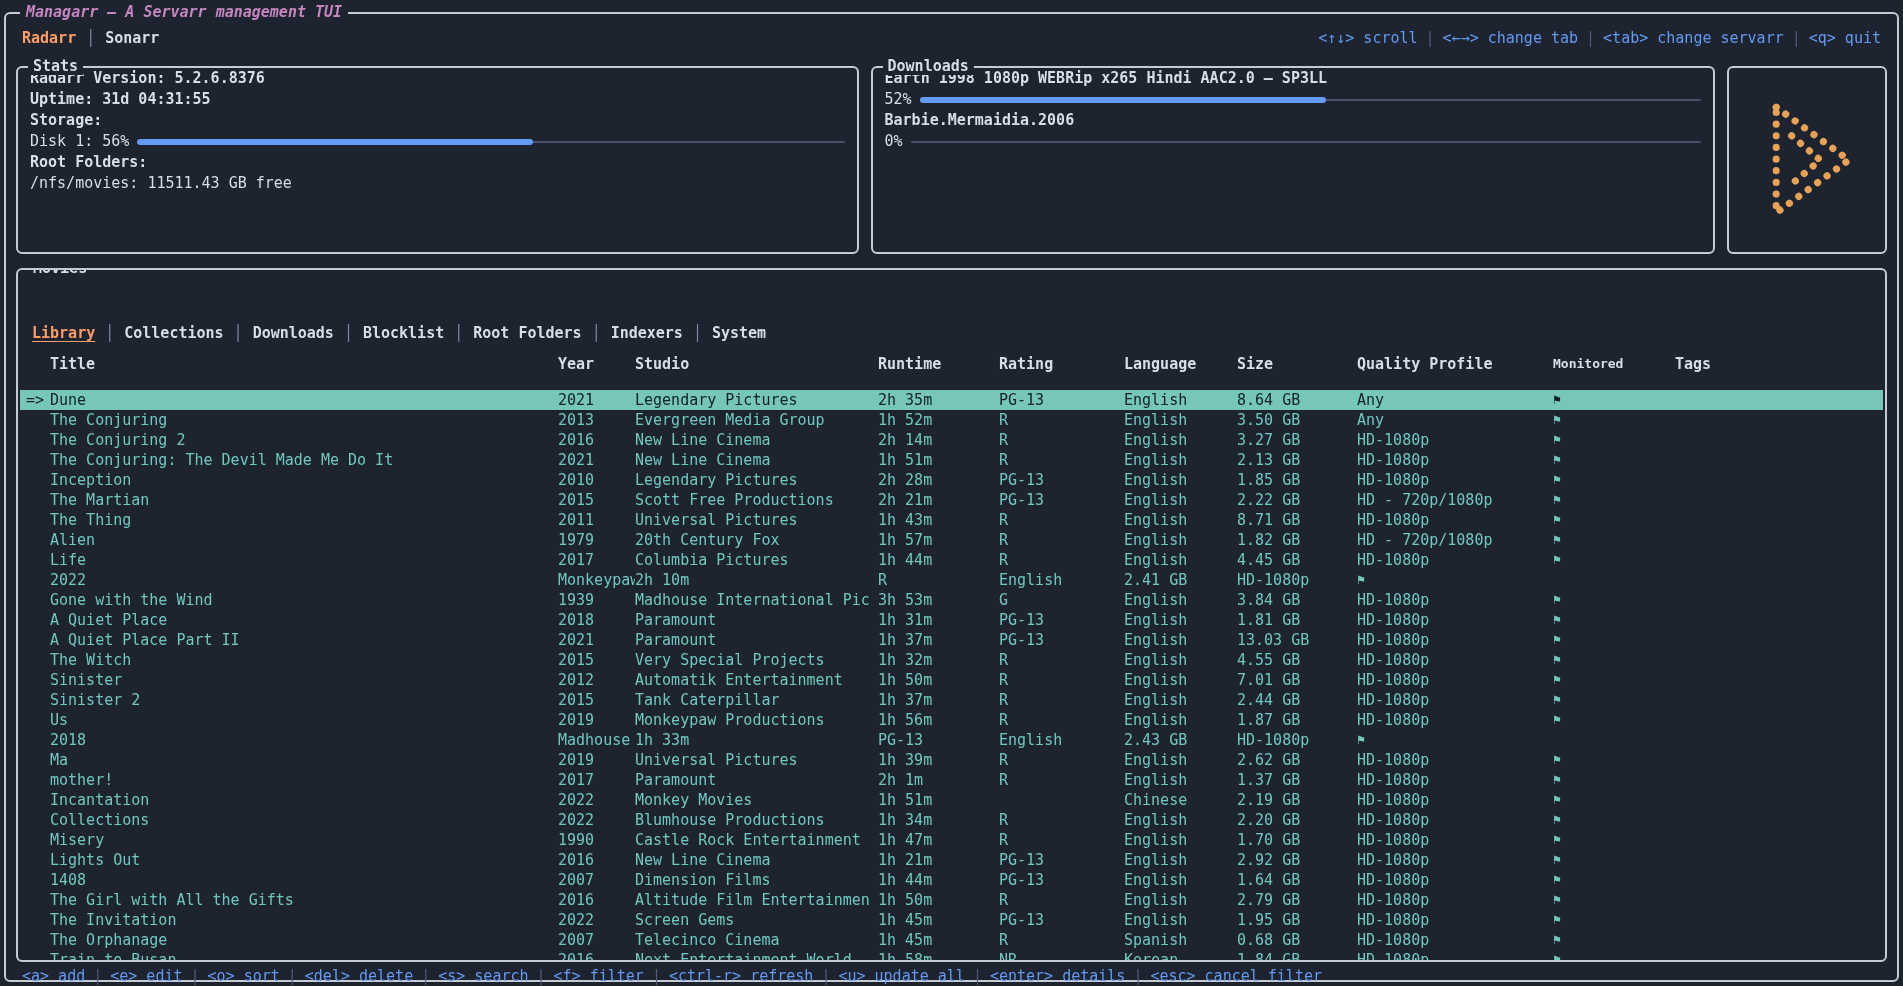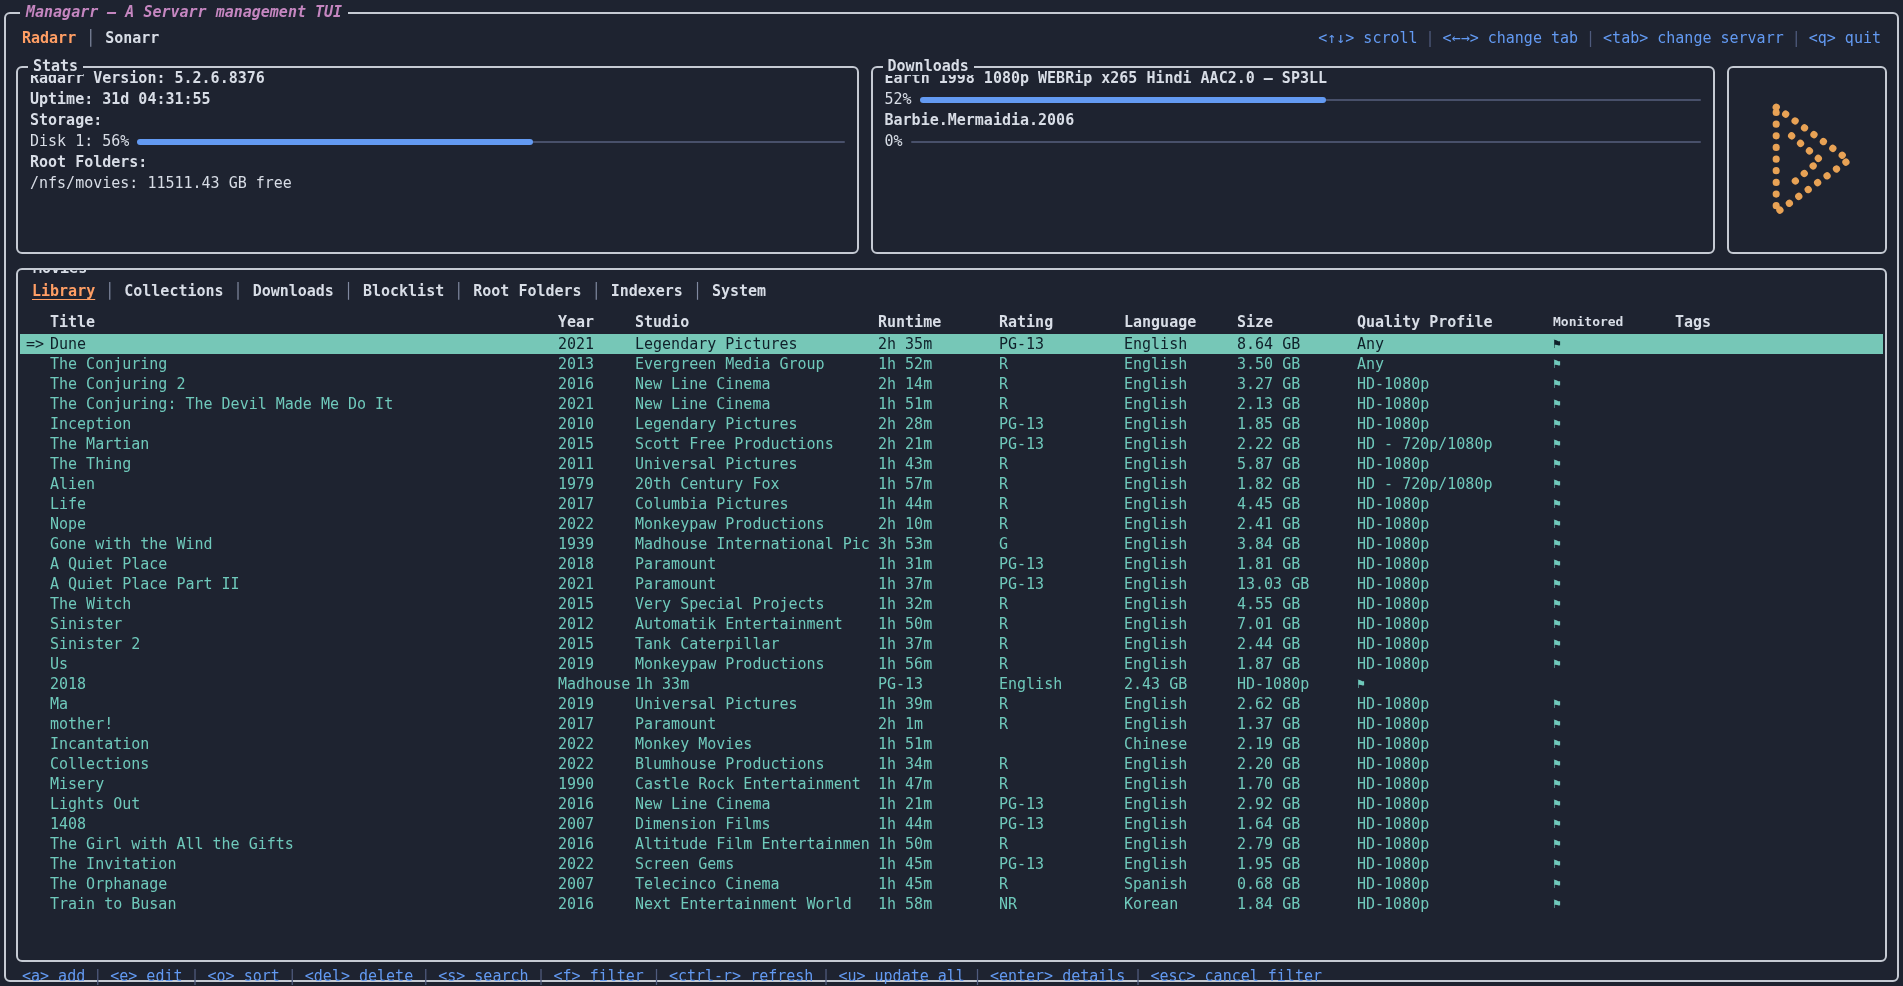--- a/index.html
+++ b/index.html
@@ -63,32 +63,32 @@
   .logo-panel{width:160px; display:flex; align-items:center; justify-content:center;}
   .pbody{padding:0 12px 0;}
   .line{height:21px; line-height:21px; white-space:nowrap; overflow:hidden;}
   .bold{font-weight:bold;}
   .gauge-row{display:flex; align-items:center; height:21px;}
   .gauge{flex:1; position:relative; height:12px; margin-left:8px;}
   .gauge::before{content:""; position:absolute; top:5px; left:0; right:0; height:2px; background:var(--track); border-radius:1px;}
   .gauge .fill{position:absolute; top:3px; left:0; height:6px; background:var(--blue); border-radius:3px;}
 
   .movies{flex:1; margin:14px 10px 0; display:flex; flex-direction:column; overflow:hidden;}
-  .tabs{display:flex; align-items:center; padding:10px 14px 2px; font-weight:bold; height:34px;}
+  .tabs{display:flex; align-items:center; padding:10px 14px 2px; font-weight:bold; height:34px;margin-top:42px;}
   .mtab{color:var(--fg);}
   .mtab.active{color:var(--orange); text-decoration:underline; text-underline-offset:3px;}
 
   .table{padding:8px 2px 0; display:flex; flex-direction:column; overflow:hidden;}
   .trow{
     display:grid;
     grid-template-columns:30px 508px 77px 243px 121px 125px 113px 120px 196px 122px 1fr;
     height:20px; line-height:20px; align-items:center;
   }
   .trow > span{white-space:nowrap; overflow:hidden;}
-  .thead{color:var(--fg); font-weight:bold; margin-bottom:2px;}
+  .thead{color:var(--fg); font-weight:bold; margin-bottom:16px;}
   .mrow{color:var(--teal);}
   .mrow.selected{background:var(--sel-bg); color:var(--sel-fg);}
   .c-prefix{padding-left:6px;}
   .c-monitored{font-size:13px;}
 
   .helpbar{height:18px; padding:5px 16px 0;}
 </style>
 </head>
 <body>
 
@@ -263,21 +263,21 @@
             <span class="c-tags"></span>
           </div>
           <div class="trow mrow">
             <span class="c-prefix"></span>
             <span class="c-title">The Thing</span>
             <span class="c-year">2011</span>
             <span class="c-studio">Universal Pictures</span>
             <span class="c-runtime">1h 43m</span>
             <span class="c-rating">R</span>
             <span class="c-language">English</span>
-            <span class="c-size">5.87 GB</span>
+            <span class="c-size">8.71 GB</span>
             <span class="c-quality">HD-1080p</span>
             <span class="c-monitored">⚑</span>
             <span class="c-tags"></span>
           </div>
           <div class="trow mrow">
             <span class="c-prefix"></span>
             <span class="c-title">Alien</span>
             <span class="c-year">1979</span>
             <span class="c-studio">20th Century Fox</span>
             <span class="c-runtime">1h 57m</span>
@@ -296,21 +296,20 @@
             <span class="c-runtime">1h 44m</span>
             <span class="c-rating">R</span>
             <span class="c-language">English</span>
             <span class="c-size">4.45 GB</span>
             <span class="c-quality">HD-1080p</span>
             <span class="c-monitored">⚑</span>
             <span class="c-tags"></span>
           </div>
           <div class="trow mrow">
             <span class="c-prefix"></span>
-            <span class="c-title">Nope</span>
             <span class="c-year">2022</span>
             <span class="c-studio">Monkeypaw Productions</span>
             <span class="c-runtime">2h 10m</span>
             <span class="c-rating">R</span>
             <span class="c-language">English</span>
             <span class="c-size">2.41 GB</span>
             <span class="c-quality">HD-1080p</span>
             <span class="c-monitored">⚑</span>
             <span class="c-tags"></span>
           </div>

